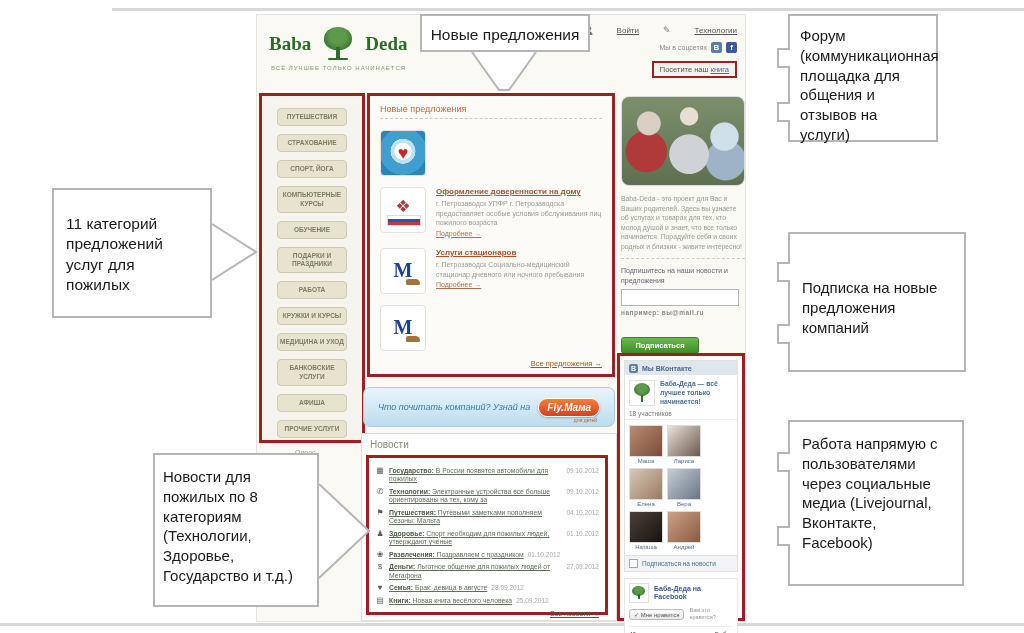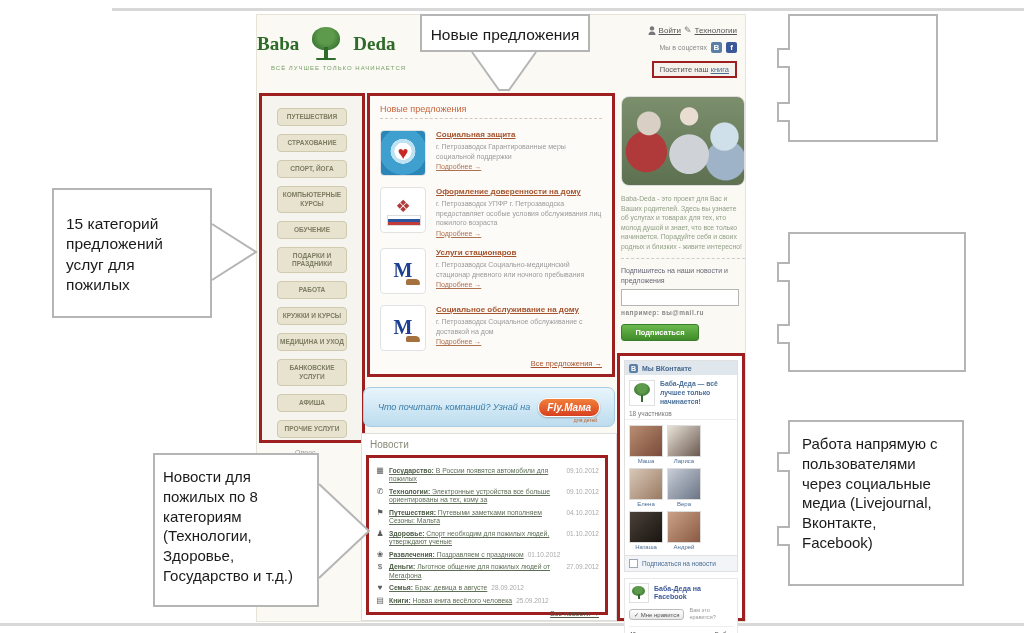--- a/index.html
+++ b/index.html
@@ -6,31 +6,31 @@
   .canvas{position:relative;width:1024px;height:633px;background:#fff;overflow:hidden;
           font-family:"Liberation Sans",sans-serif;}
   .line{position:absolute;background:#d8d8d8;}
 
   
   .site{position:absolute;left:256px;top:14px;width:490px;height:608px;
         background:#faf9f4;border:1px solid #e6e3d8;box-sizing:border-box;}
   .redbox{position:absolute;border:3px solid #9e1f1f;box-sizing:border-box;}
 
   
-  .logo{position:absolute;left:0;top:12px;display:flex;align-items:center;gap:12px;}
+  .logo{position:absolute;left:12px;top:12px;display:flex;align-items:center;gap:12px;}
   .logo .w{font-family:"Liberation Serif",serif;font-weight:bold;font-size:19px;color:#2e6b28;}
   .tree{position:relative;width:30px;height:34px;display:inline-block;}
   .tree .fol{position:absolute;left:1px;top:0;width:28px;height:23px;border-radius:50% 50% 46% 46%;
              background:radial-gradient(circle at 50% 40%,#5d9a4b 0 40%,#2f6b2a 90%);}
   .tree .trk{position:absolute;left:13px;bottom:3px;width:4px;height:11px;background:#2f6b2a;}
   .tree .gnd{position:absolute;left:5px;bottom:1px;width:20px;height:2px;background:#2f6b2a;border-radius:2px;}
   .tagline{position:absolute;left:14px;top:50px;font-size:6px;letter-spacing:1px;color:#7aa06a;}
 
   .hdr-right{position:absolute;right:8px;top:10px;text-align:right;}
-  .hr1{font-size:8px;color:#666;display:flex;gap:3px;justify-content:flex-end;align-items:center;}
+  .hr1{font-size:8px;color:#666;display:flex;gap:24px;justify-content:flex-end;align-items:center;}
   .hr1 .lnk{text-decoration:underline;color:#555;cursor:pointer;}
   .hr1 .pen{color:#777;font-size:9px;}
   .hr2{margin-top:7px;font-size:7px;color:#8a8a8a;display:flex;gap:4px;justify-content:flex-end;align-items:center;}
   .sq{width:11px;height:11px;border-radius:2px;color:#fff;font-size:8px;font-weight:bold;
       display:inline-flex;align-items:center;justify-content:center;}
   .sq.vk{background:#5b7fa6;}
   .sq.fb{background:#3b5998;}
   .forumbox{margin-top:8px;display:inline-block;border:2px solid #9e1f1f;padding:2px 6px;
             font-size:7.5px;color:#555;background:#f4f2ea;}
   .forumbox .lnk{text-decoration:underline;color:#4a6e96;cursor:pointer;}
@@ -95,21 +95,21 @@
            radial-gradient(circle at 84% 45%,#cfe0ea 0 12%,transparent 13%),
            radial-gradient(circle at 20% 62%,#b03a3a 0 18%,transparent 19%),
            radial-gradient(circle at 55% 65%,#cfd3d8 0 22%,transparent 23%),
            radial-gradient(circle at 85% 72%,#9fb3c8 0 16%,transparent 17%),
            linear-gradient(#7c8f6d,#5d7050);}
   .about{font-size:6.8px;color:#93a089;line-height:1.4;margin-top:8px;}
   .rdash{border-top:1px dashed #ccc;margin:7px 0;}
   .sublabel{font-size:7px;color:#667;line-height:1.35;}
   .email{width:112px;height:13px;border:1px solid #b5b5b5;margin-top:4px;background:#fff;}
   .hint{font-size:6.5px;color:#8a8a8a;margin-top:3px;font-weight:bold;letter-spacing:.5px;}
-  .subbtn{margin-top:8px;width:76px;height:15px;border-radius:3px;border:1px solid #3a7d2c;
+  .subbtn{margin-top:21px;width:76px;height:15px;border-radius:3px;border:1px solid #3a7d2c;
           background:linear-gradient(#6cb94f,#3f8c2a);color:#fff;font-size:7.5px;font-weight:bold;
           display:flex;align-items:center;justify-content:center;cursor:pointer;}
 
   
   .box-social{left:360px;top:338px;width:128px;height:268px;background:#fff;padding:4px;}
   .vkw{border:1px solid #e0e0e0;background:#fff;}
   .vkh{background:#dfe6ec;height:14px;display:flex;align-items:center;gap:4px;padding:0 4px;
        font-size:7px;font-weight:bold;color:#45688e;}
   .vkh .sq{width:9px;height:9px;font-size:7px;}
   .vkbody{display:flex;gap:5px;padding:5px 4px 2px 4px;}
@@ -210,25 +210,20 @@
     <div class="poll">Опрос</div>
 
     <div class="redbox box-offers">
       <div class="oh">Новые предложения</div>
       <div class="dash"></div>
 
       <div class="orow">
         <div class="oicn heart">
             <span class="g">♥</span>
           </div>
-        <div class="obody">
-          <div class="otitle">Социальная защита</div>
-          <div class="odesc">г. Петрозаводск  Гарантированные меры социальной поддержки</div>
-          <div class="omore">Подробнее →</div>
-        </div>
       </div>
 
       <div class="orow">
         <div class="oicn pfr">
             <span class="g">❖</span>
             <span class="flagbar"></span>
           </div>
         <div class="obody">
           <div class="otitle">Оформление доверенности на дому</div>
           <div class="odesc">г. Петрозаводск  УПФР г. Петрозаводска предоставляет особые условия обслуживания лиц пожилого возраста</div>
@@ -246,25 +241,20 @@
           <div class="odesc">г. Петрозаводск  Социально-медицинский стационар дневного или ночного пребывания</div>
           <div class="omore">Подробнее →</div>
         </div>
       </div>
 
       <div class="orow">
         <div class="oicn mis">
             <span class="g">М</span>
             <span class="mhand"></span>
           </div>
-        <div class="obody">
-          <div class="otitle">Социальное обслуживание на дому</div>
-          <div class="odesc">г. Петрозаводск  Социальное обслуживание с доставкой на дом</div>
-          <div class="omore">Подробнее →</div>
-        </div>
       </div>
 
       <div class="oall">Все предложения →</div>
     </div>
 
     <div class="banner">
       <span class="btxt">Что почитать компаний? Узнай на</span>
       <span class="fly"><span>Fly.Мама</span><span class="flysub">для детей</span></span>
     </div>
 
@@ -394,39 +384,41 @@
   <div class="callout" style="left:420px;top:14px;width:170px;height:38px;text-align:center;padding-top:9px;font-size:15.5px;">
     <span>Новые предложения</span>
   </div>
   <svg class="ptr" style="left:468px;top:50px;" width="72" height="44">
     <path d="M4,2 L31,40 L41,40 L68,2" fill="#ffffff" stroke="#b5b5b5" stroke-width="2"></path>
   </svg>
 
   <div class="callout" style="left:788px;top:14px;width:150px;height:128px;padding:10px 10px;">
     <span class="ctab" style="top:32px;"></span>
     <span class="ctab" style="top:86px;"></span>
+    <span>Форум (коммуникационная площадка для общения и отзывов на услуги)</span>
   </div>
 
   <div class="callout" style="left:52px;top:188px;width:160px;height:130px;padding:24px 12px 10px 12px;font-size:15.5px;">
-    <span>15 категорий предложений услуг  для пожилых</span>
+    <span>11 категорий предложений услуг  для пожилых</span>
   </div>
   <svg class="ptr" style="left:210px;top:220px;" width="50" height="64">
     <path d="M2,4 L46,32 L2,60" fill="#ffffff" stroke="#b5b5b5" stroke-width="2"></path>
   </svg>
 
   <div class="callout" style="left:153px;top:453px;width:166px;height:154px;padding:12px 8px;">
     <span>Новости для пожилых по 8 категориям (Технологии, Здоровье, Государство и т.д.)</span>
   </div>
   <svg class="ptr" style="left:317px;top:478px;" width="58" height="106">
     <path d="M2,6 L52,53 L2,100" fill="#ffffff" stroke="#b5b5b5" stroke-width="2"></path>
   </svg>
 
   <div class="callout" style="left:788px;top:232px;width:178px;height:140px;padding:44px 12px 10px 12px;">
     <span class="ctab" style="top:28px;"></span>
     <span class="ctab" style="top:90px;"></span>
+    <span>Подписка на новые предложения компаний</span>
   </div>
 
   <div class="callout" style="left:788px;top:420px;width:176px;height:166px;padding:12px 12px;">
     <span class="ctab" style="top:30px;"></span>
     <span class="ctab" style="top:104px;"></span>
     <span>Работа  напрямую с пользователями через социальные медиа (Livejournal, Вконтакте, Facebook)</span>
   </div>
 </div>
 
 </body></html>

